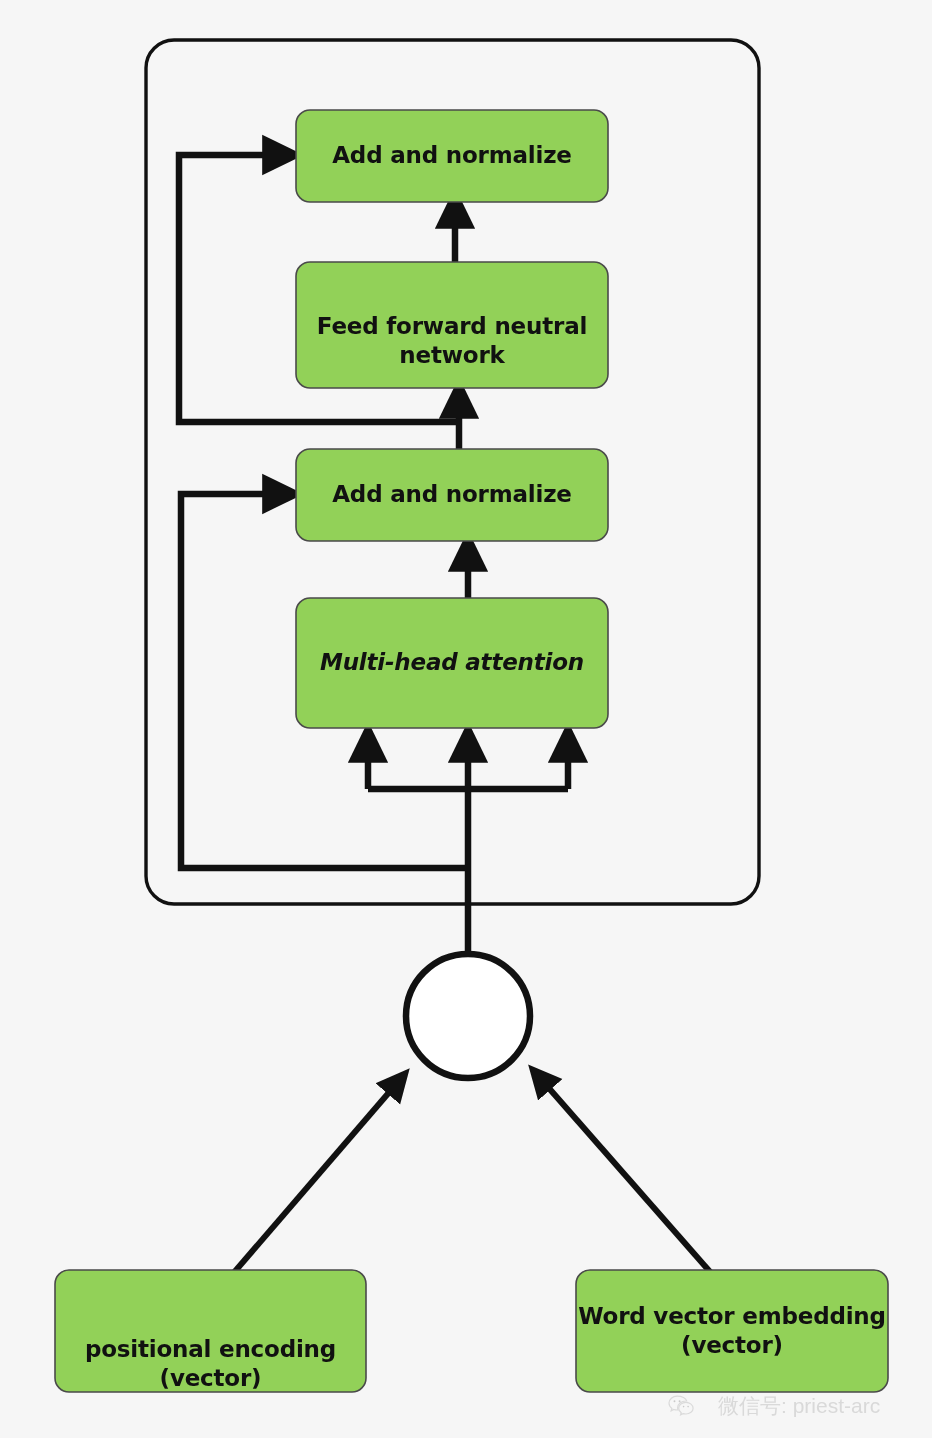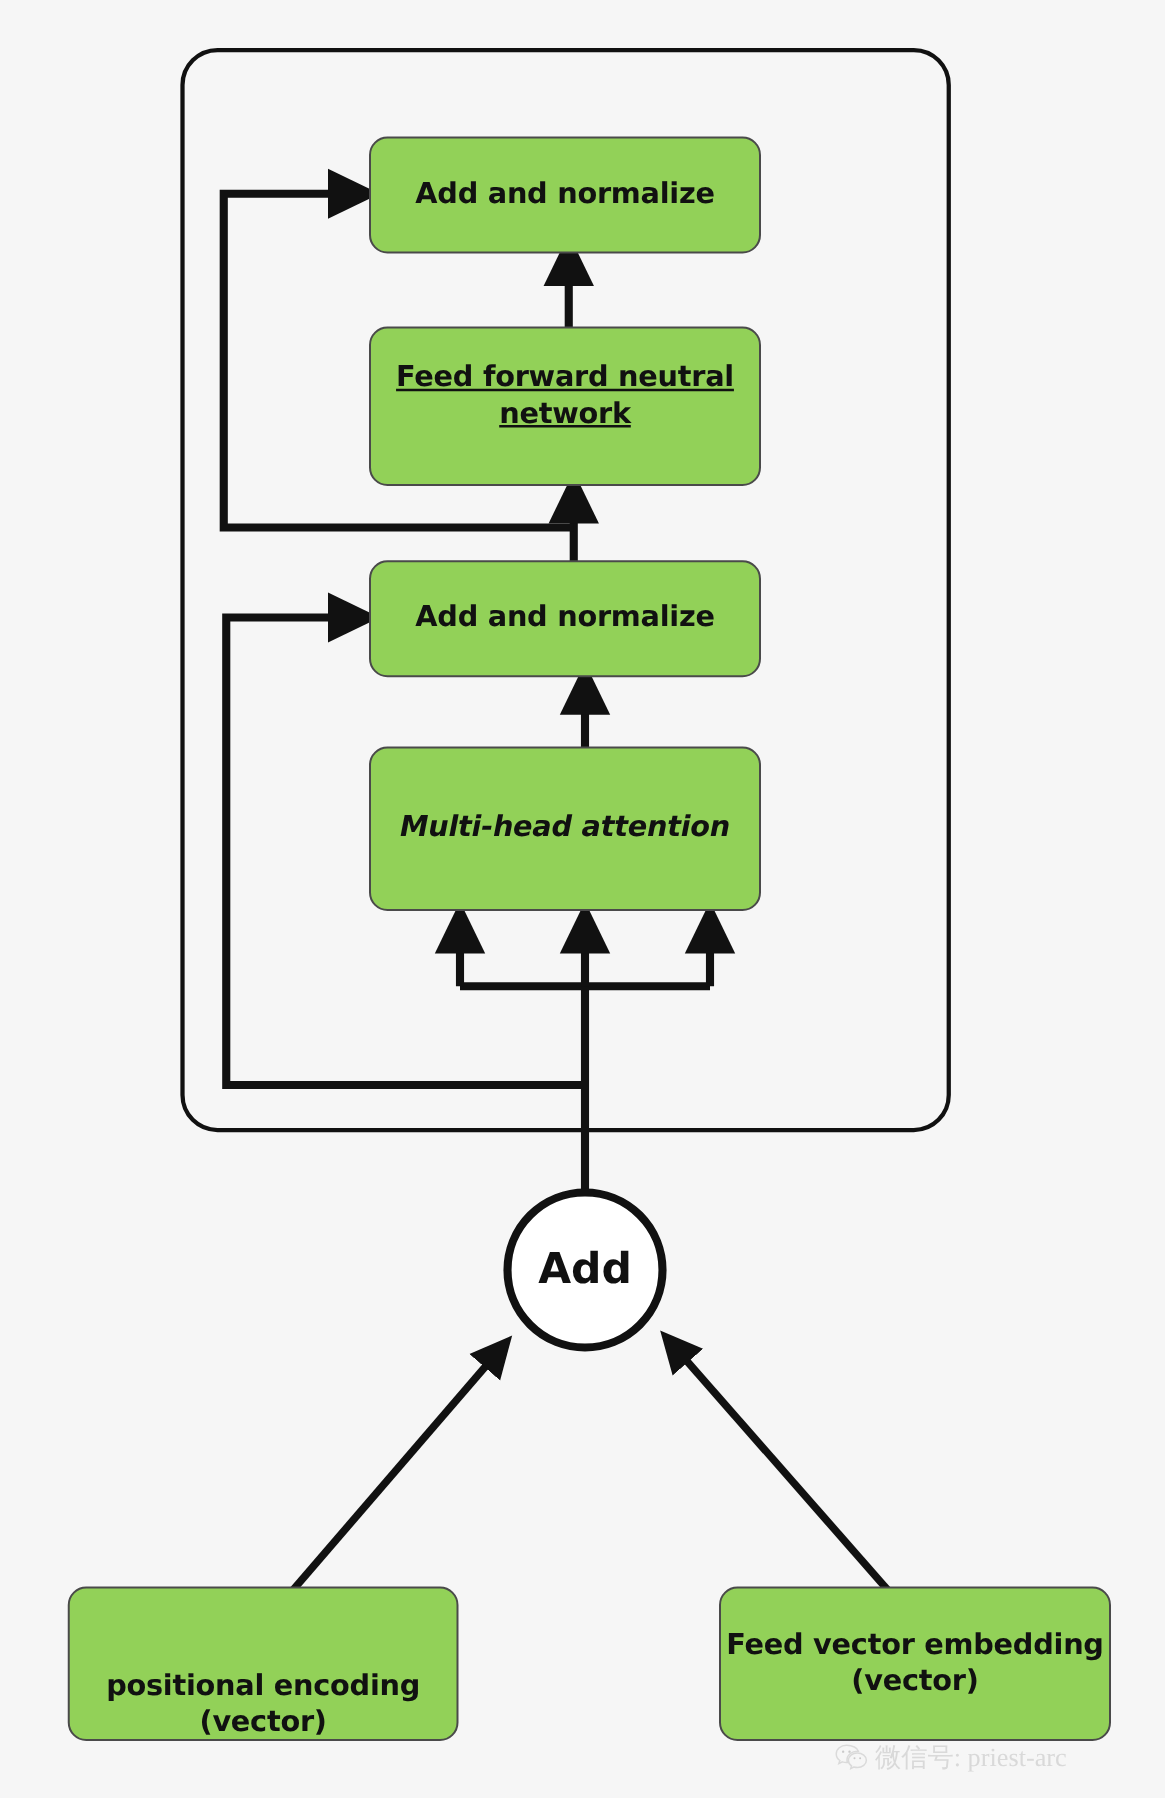--- a/index.html
+++ b/index.html
@@ -41,24 +41,24 @@
     line-height: 1.28;
     letter-spacing: -0.2px;
     white-space: pre-line;
   }
   .box-label { font-size: 23px; }
   .circle-label { font-size: 34px; font-weight: bold; letter-spacing: 0px; }
   .watermark {
     position: absolute;
     display: flex;
     align-items: center;
-    gap: 6px;
+    gap: 24px;
     color: #d8d8d8;
     font-size: 21px;
-    font-family: Liberation Serif, serif;
+    font-family: Liberation Sans, sans-serif;
     white-space: nowrap;
   }
   .watermark-text { color: #d9d9d9; }
 </style>
 </head>
 <body>
 
 <div id="diagram-root">
 
   <svg class="layer" viewBox="0 0 932 1438" xmlns="http://www.w3.org/2000/svg">
@@ -104,33 +104,32 @@
 
     <circle cx="468" cy="1016" r="62" fill="#ffffff" stroke="#111111" stroke-width="6.5"></circle>
 
     <rect x="55" y="1270" width="311" height="122" rx="14" ry="14" fill="#92d158" stroke="#4a4a4a" stroke-width="1.6"></rect>
 
     <rect x="576" y="1270" width="312" height="122" rx="14" ry="14" fill="#92d158" stroke="#4a4a4a" stroke-width="1.6"></rect>
   </svg>
 
   <div class="node-label box-label" style="left:296px; top:110px; width:312px; height:92px;">Add and normalize</div>
 
-  <div class="node-label box-label" style="left:296px; top:254px; width:312px; height:126px;text-decoration:underline;">Feed forward neutral
+  <div class="node-label box-label" style="left:296px; top:278px; width:312px; height:126px;">Feed forward neutral
 network</div>
 
   <div class="node-label box-label" style="left:296px; top:449px; width:312px; height:92px;">Add and normalize</div>
 
   <div class="node-label box-label" style="left:296px; top:598px; width:312px; height:130px;font-style:italic;">Multi-head attention</div>
 
-  <div class="node-label circle-label" style="left:406px; top:954px; width:124px; height:124px;">Add</div>
 
   <div class="node-label box-label" style="left:55px; top:1303px; width:311px; height:122px;">positional encoding
 (vector)</div>
 
-  <div class="node-label box-label" style="left:576px; top:1270px; width:312px; height:122px;">Feed vector embedding
+  <div class="node-label box-label" style="left:576px; top:1270px; width:312px; height:122px;">Word vector embedding
 (vector)</div>
 
   <div class="watermark" style="left:668px; top:1392px;">
     <span style="display:inline-block;width:26px;height:22px;">
       <svg viewBox="0 0 26 22" width="26" height="22" xmlns="http://www.w3.org/2000/svg">
         <path d="M9.2,1.2 C4.6,1.2 1,4.3 1,8.1 c0,2.1 1.1,4 2.9,5.3 l-0.8,2.5 l2.8,-1.4 c1,0.3 2.1,0.5 3.3,0.5 c0.3,0 0.5,0 0.8,0 C9.7,14.2 9.6,13.5 9.6,12.8 C9.6,9 13.3,6 17.8,6 c0.3,0 0.6,0 0.9,0 C18,3.3 14,1.2 9.2,1.2 z" fill="none" stroke="#dadada" stroke-width="1.2"></path>
         <circle cx="6.5" cy="6.3" r="0.95" fill="#c9c9c9"></circle>
         <circle cx="11.6" cy="6.3" r="0.95" fill="#c9c9c9"></circle>
         <path d="M17.9,7.4 c-4,0 -7.2,2.6 -7.2,5.8 c0,1.8 1,3.4 2.5,4.5 l-0.6,2.1 l2.4,-1.2 c0.9,0.2 1.8,0.4 2.9,0.4 c4,0 7.2,-2.6 7.2,-5.8 C25.1,10 21.9,7.4 17.9,7.4 z" fill="none" stroke="#dadada" stroke-width="1.2"></path>
         <circle cx="15.6" cy="11.6" r="0.8" fill="#c9c9c9"></circle>

